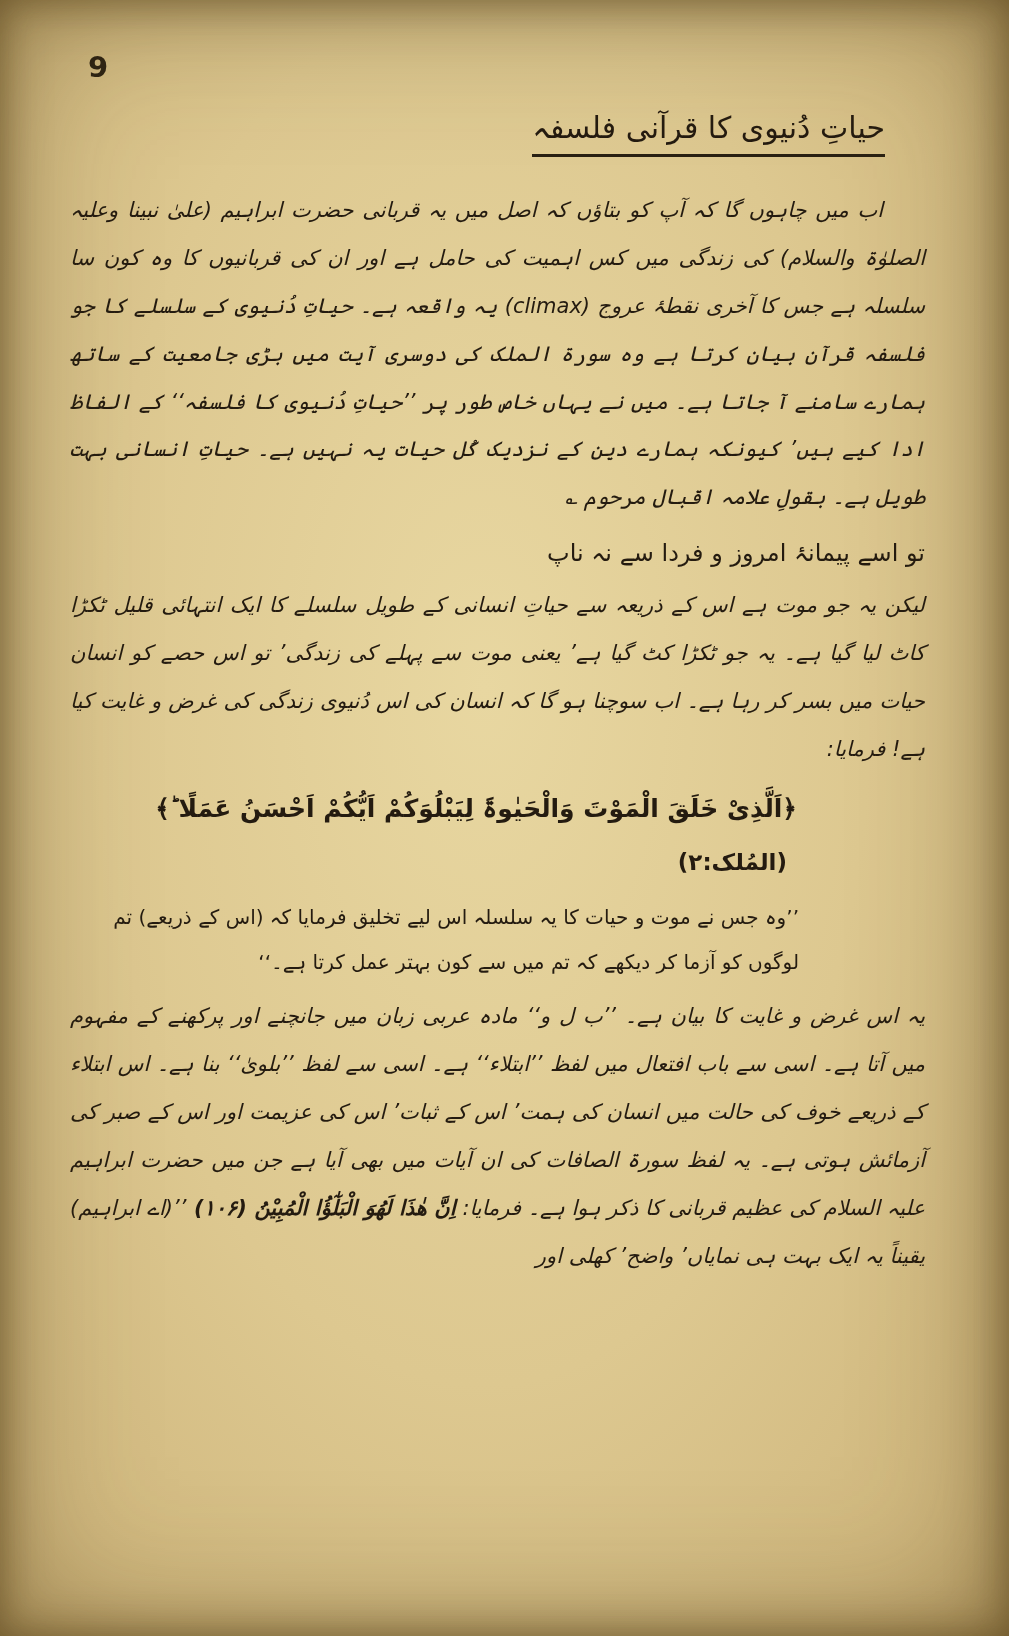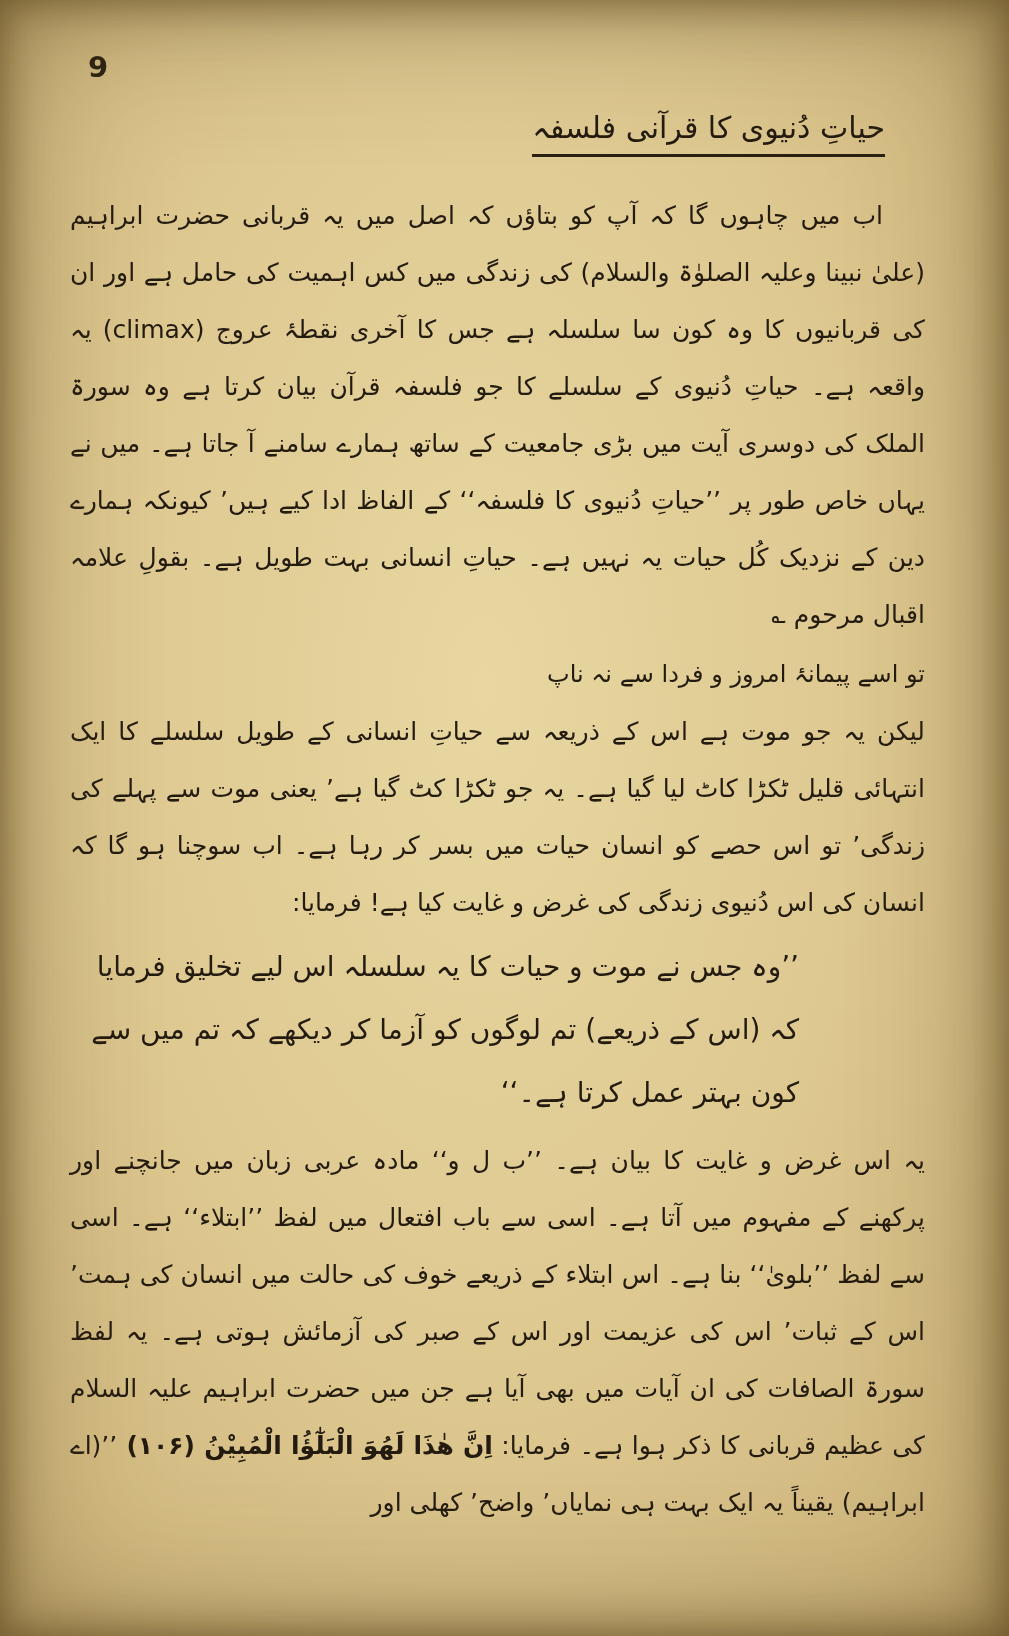--- a/index.html
+++ b/index.html
@@ -45,23 +45,24 @@
   .heading {
     display: inline-block;
     font-size: 30px;
     font-weight: normal;
     padding-bottom: 9px;
     border-bottom: 3px solid #2a2113;
   }
   p.body {
     direction: rtl;
     text-align: justify;
-    font-size: 25px;
+    font-size: 21px;
     line-height: 2.28;
     margin: 0 0 4px 0;
+    font-style: italic;
   }
   p.body.indent { text-indent: 42px; }
   .poetry {
     direction: rtl;
     font-size: 24px;
     line-height: 2.25;
     margin: 2px 0;
   }
   .poetry.second { transform: translateX(34px); }
   .verse-line {
@@ -73,21 +74,21 @@
     margin: 8px 128px 6px 0;
   }
   .verse-ref {
     font-weight: bold;
     font-size: 23px;
     margin-right: 10px;
   }
   .translation {
     direction: rtl;
     text-align: right;
-    font-size: 28px;
+    font-size: 20px;
     line-height: 2.25;
     margin: 0 126px 8px 0;
   }
   .arabic-inline { font-weight: bold; }
 </style>
 </head>
 <body>
 
 <div class="page">
   <div class="inner">
@@ -98,20 +99,24 @@
       <span class="heading">حیاتِ دُنیوی کا قرآنی فلسفہ</span>
     </div>
 
     <p class="body indent">اب میں چاہوں گا کہ آپ کو بتاؤں کہ اصل میں یہ قربانی حضرت ابراہیم (علیٰ نبینا وعلیہ الصلوٰۃ والسلام) کی زندگی میں کس اہمیت کی حامل ہے اور ان کی قربانیوں کا وہ کون سا سلسلہ ہے جس کا آخری نقطۂ عروج (climax) یہ واقعہ ہے۔ حیاتِ دُنیوی کے سلسلے کا جو فلسفہ قرآن بیان کرتا ہے وہ سورۃ الملک کی دوسری آیت میں بڑی جامعیت کے ساتھ ہمارے سامنے آ جاتا ہے۔ میں نے یہاں خاص طور پر ’’حیاتِ دُنیوی کا فلسفہ‘‘ کے الفاظ ادا کیے ہیں’ کیونکہ ہمارے دین کے نزدیک کُل حیات یہ نہیں ہے۔ حیاتِ انسانی بہت طویل ہے۔ بقولِ علامہ اقبال مرحوم ؎</p>
 
     <div class="poetry">تو اسے پیمانۂ امروز و فردا سے نہ ناپ</div>
 
 
     <p class="body">لیکن یہ جو موت ہے اس کے ذریعہ سے حیاتِ انسانی کے طویل سلسلے کا ایک انتہائی قلیل ٹکڑا کاٹ لیا گیا ہے۔ یہ جو ٹکڑا کٹ گیا ہے’ یعنی موت سے پہلے کی زندگی’ تو اس حصے کو انسان حیات میں بسر کر رہا ہے۔ اب سوچنا ہو گا کہ انسان کی اس دُنیوی زندگی کی غرض و غایت کیا ہے! فرمایا:</p>
 
+    <p class="verse-line">
+      <span>﴿اَلَّذِیْ خَلَقَ الْمَوْتَ وَالْحَیٰوۃَ لِیَبْلُوَکُمْ اَیُّکُمْ اَحْسَنُ عَمَلًا ؕ﴾</span>
+      <span class="verse-ref">(المُلک:۲)</span>
+    </p>
 
     <p class="translation">’’وہ جس نے موت و حیات کا یہ سلسلہ اس لیے تخلیق فرمایا کہ (اس کے ذریعے) تم لوگوں کو آزما کر دیکھے کہ تم میں سے کون بہتر عمل کرتا ہے۔‘‘</p>
 
     <p class="body">
       <span>یہ اس غرض و غایت کا بیان ہے۔ ’’ب ل و‘‘ مادہ عربی زبان میں جانچنے اور پرکھنے کے مفہوم میں آتا ہے۔ اسی سے باب افتعال میں لفظ ’’ابتلاء‘‘ ہے۔ اسی سے لفظ ’’بلویٰ‘‘ بنا ہے۔ اس ابتلاء کے ذریعے خوف کی حالت میں انسان کی ہمت’ اس کے ثبات’ اس کی عزیمت اور اس کے صبر کی آزمائش ہوتی ہے۔ یہ لفظ سورۃ الصافات کی ان آیات میں بھی آیا ہے جن میں حضرت ابراہیم علیہ السلام کی عظیم قربانی کا ذکر ہوا ہے۔ فرمایا: </span>
       <span class="arabic-inline">اِنَّ ھٰذَا لَھُوَ الْبَلٰٓؤُا الْمُبِیْنُ (۱۰۶) </span>
       <span>’’(اے ابراہیم) یقیناً یہ ایک بہت ہی نمایاں’ واضح’ کھلی اور</span>
     </p>
 
   </div>

